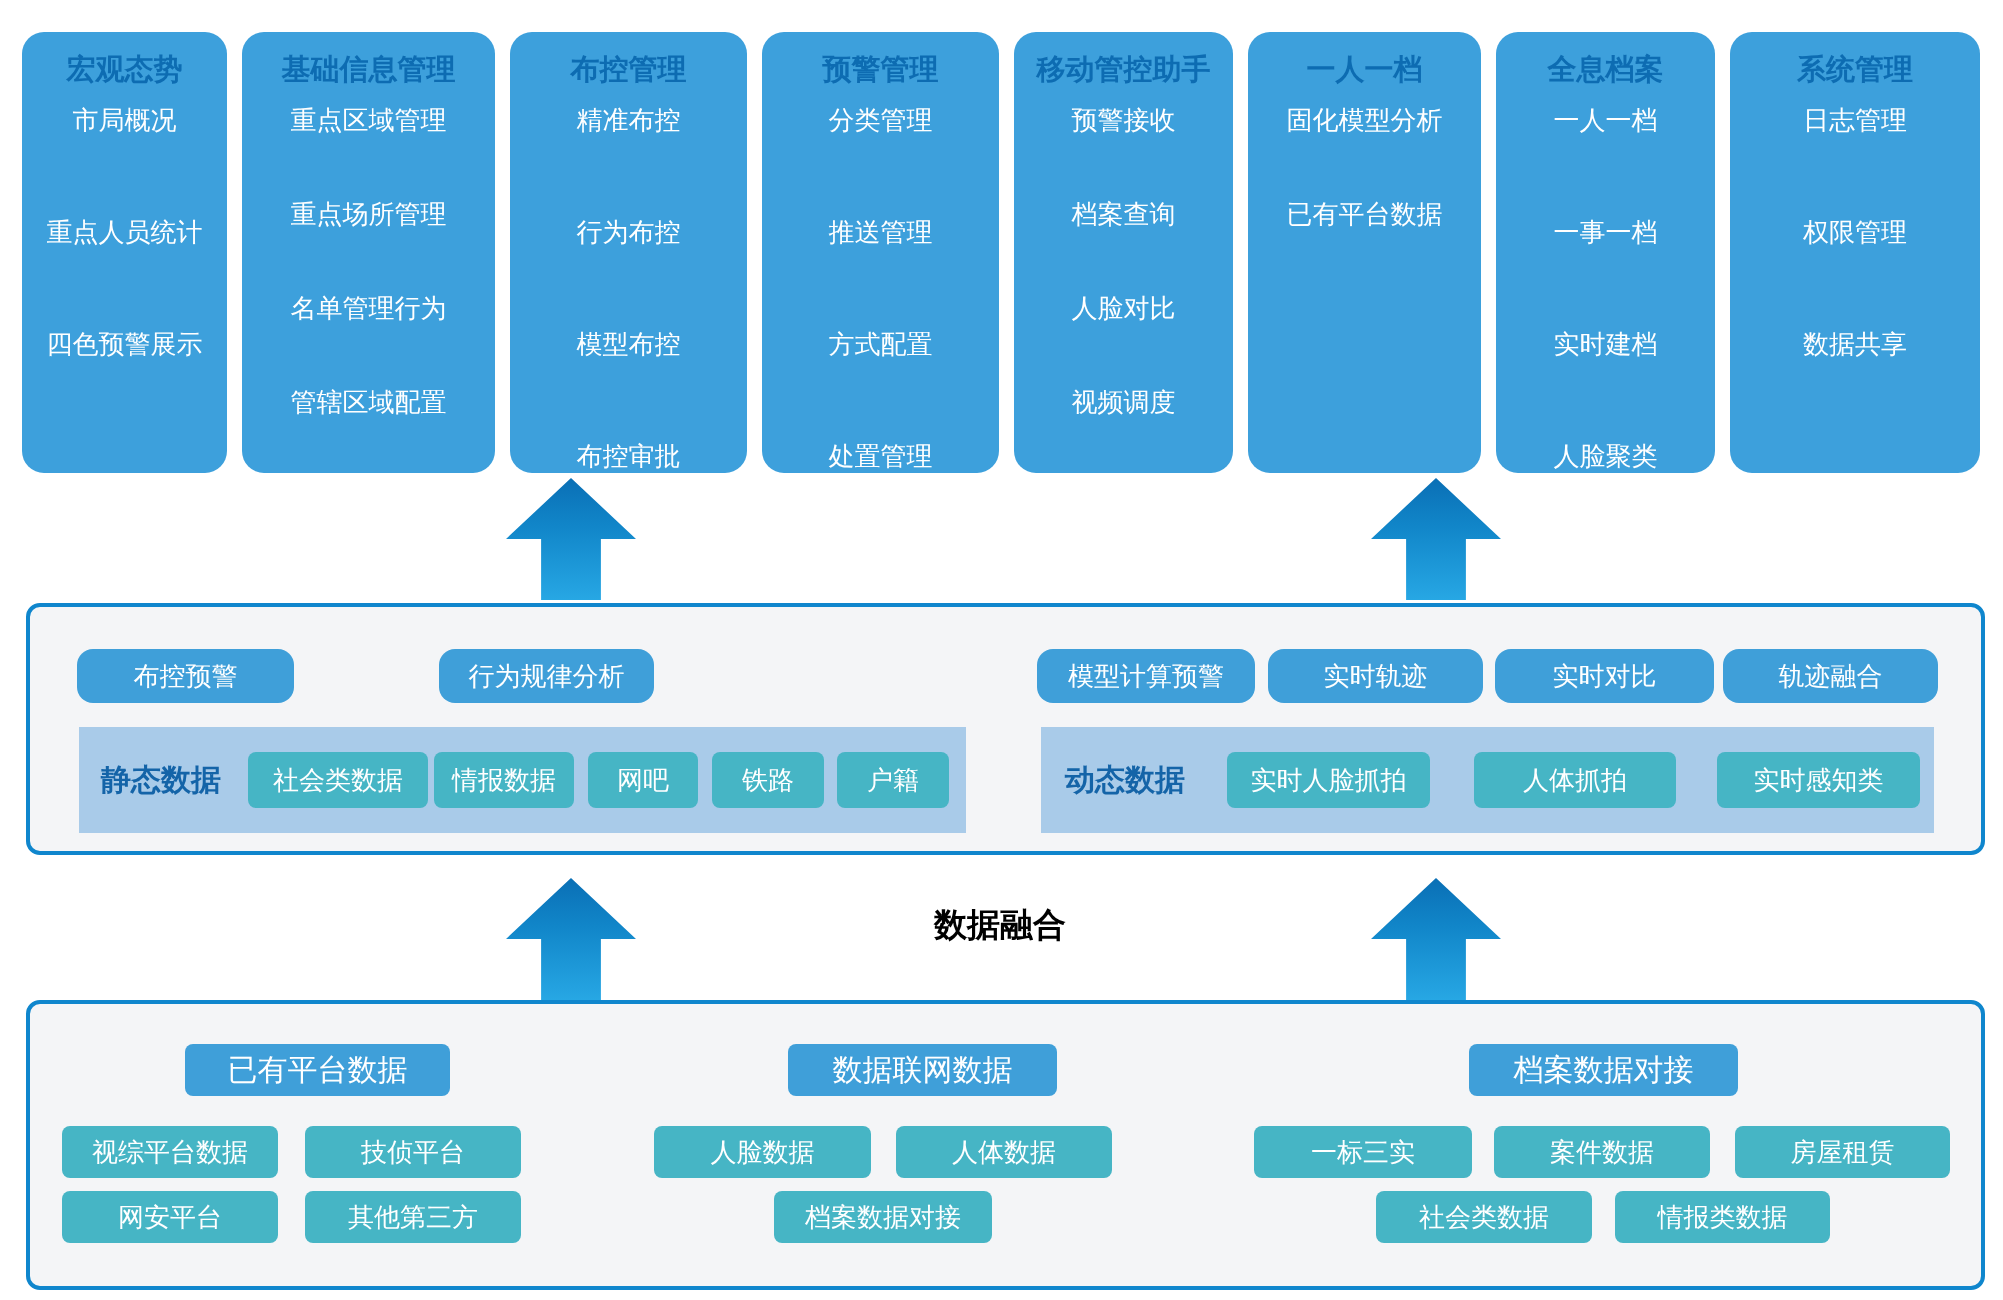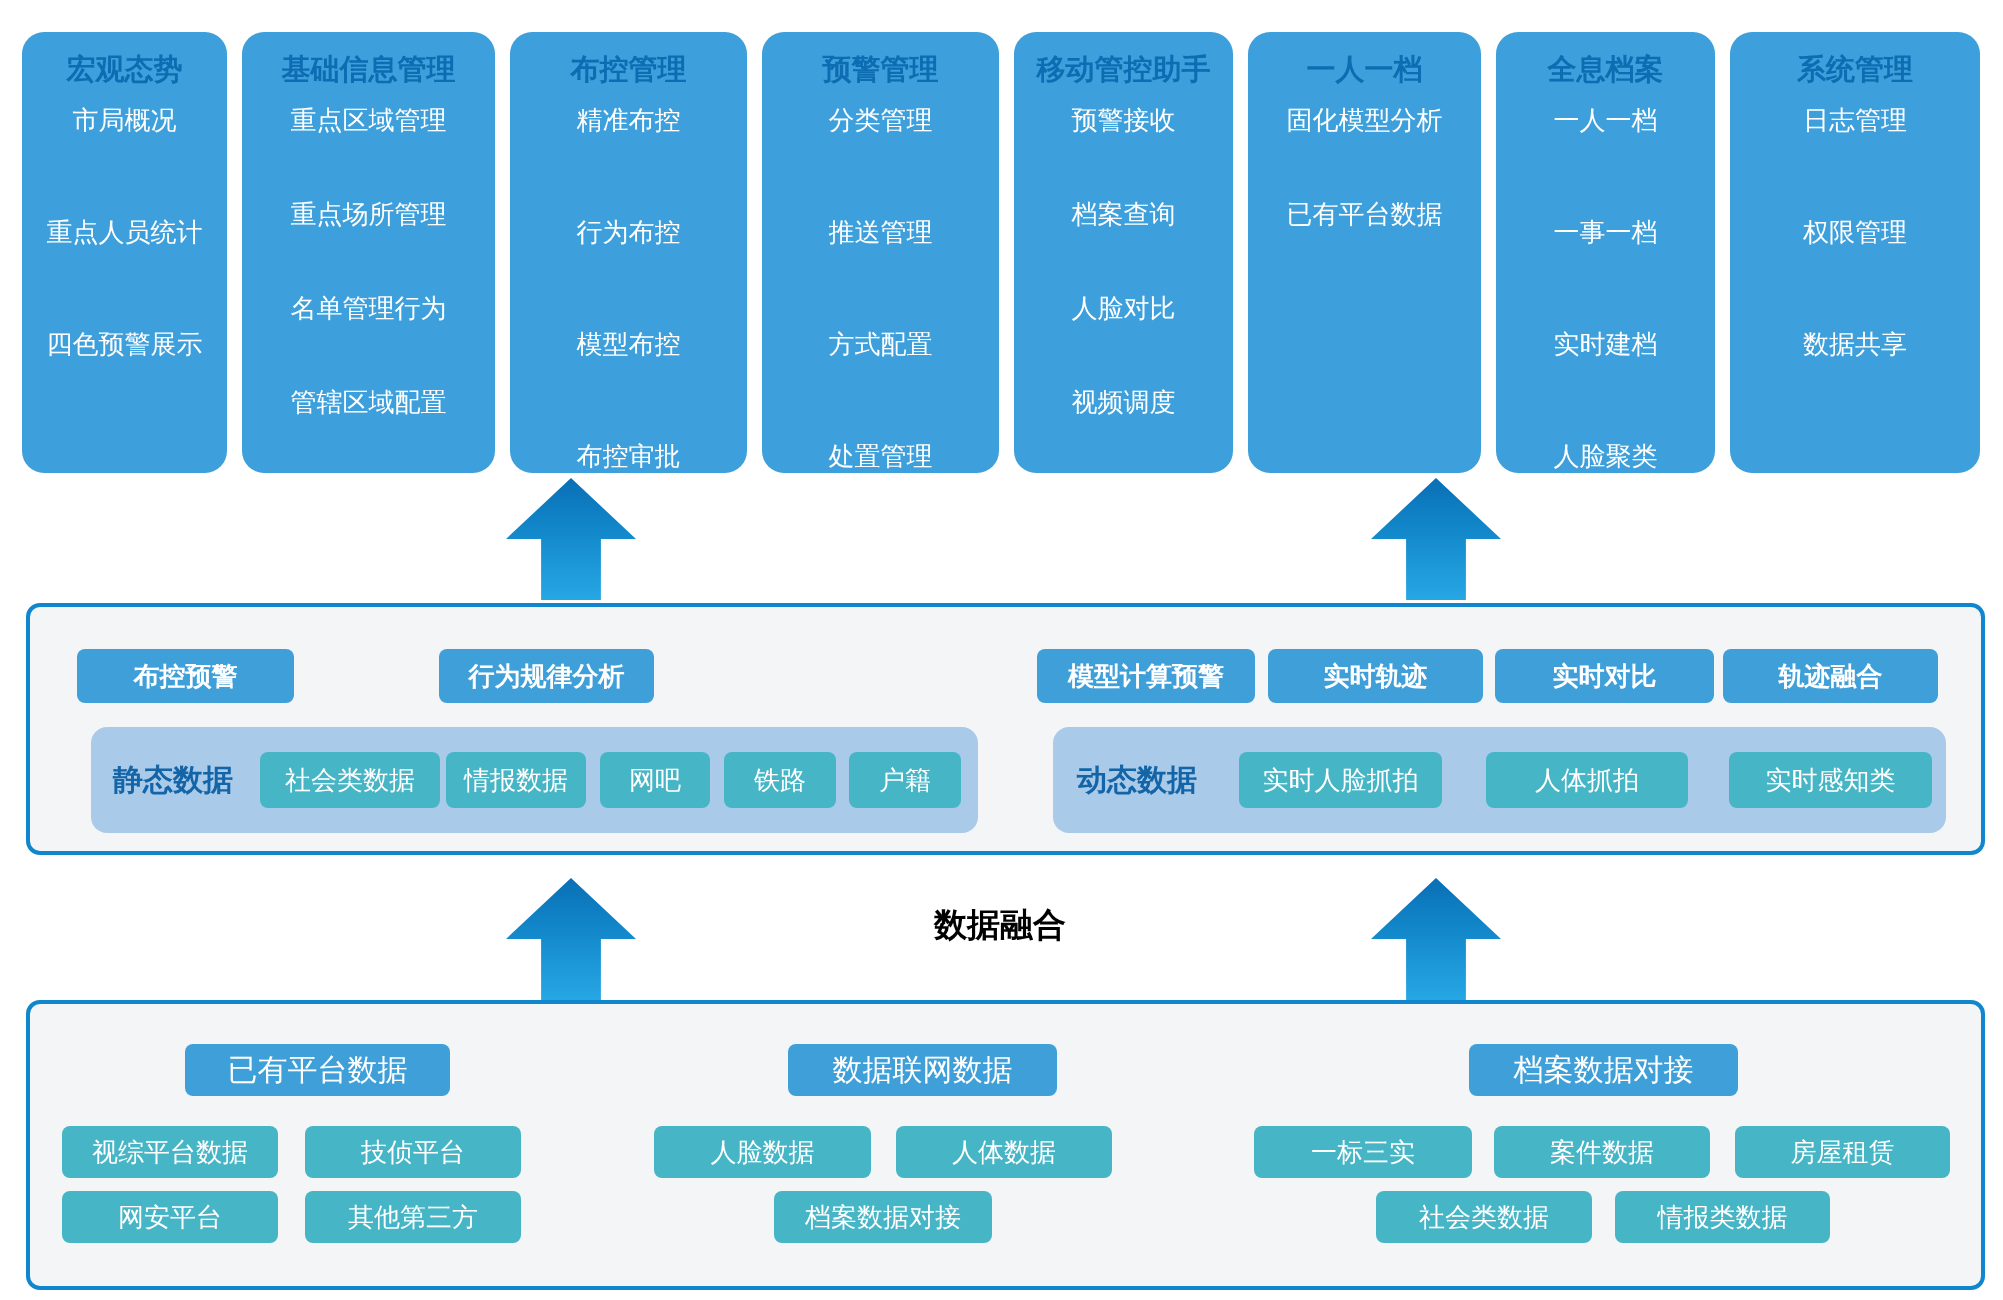--- a/index.html
+++ b/index.html
@@ -32,25 +32,25 @@
     position:absolute;width:130px;height:122px;
     background:linear-gradient(to bottom,#0a6fb5 0%,#1186c9 40%,#27a7e4 100%);
     clip-path:polygon(50% 0,100% 50%,73% 50%,73% 100%,27% 100%,27% 50%,0 50%);
   }
   
   .panel{
     position:absolute;background:#f4f5f7;border:4px solid #0f86cd;border-radius:14px;
     box-sizing:border-box;
   }
   .blue-btn{
-    position:absolute;height:54px;background:#3f9fd9;border-radius:8px;color:#fff;
-    font-size:26px;display:flex;align-items:center;justify-content:center;white-space:nowrap;font-weight:bold;
+    position:absolute;height:54px;background:#3f9fd9;border-radius:16px;color:#fff;
+    font-size:26px;display:flex;align-items:center;justify-content:center;white-space:nowrap;
   }
   .band{
-    position:absolute;height:106px;background:#a9cbe9;border-radius:16px;margin-left:12px;
+    position:absolute;height:106px;background:#a9cbe9;border-radius:0;
   }
   .band-label{
     position:absolute;top:0;height:106px;display:flex;align-items:center;
     font-size:30px;font-weight:bold;color:#1464a8;white-space:nowrap;
   }
   .teal-btn{
     position:absolute;height:56px;top:25px;background:#46b5c5;border-radius:8px;color:#fff;
     font-size:26px;display:flex;align-items:center;justify-content:center;white-space:nowrap;
   }
   .teal-abs{

